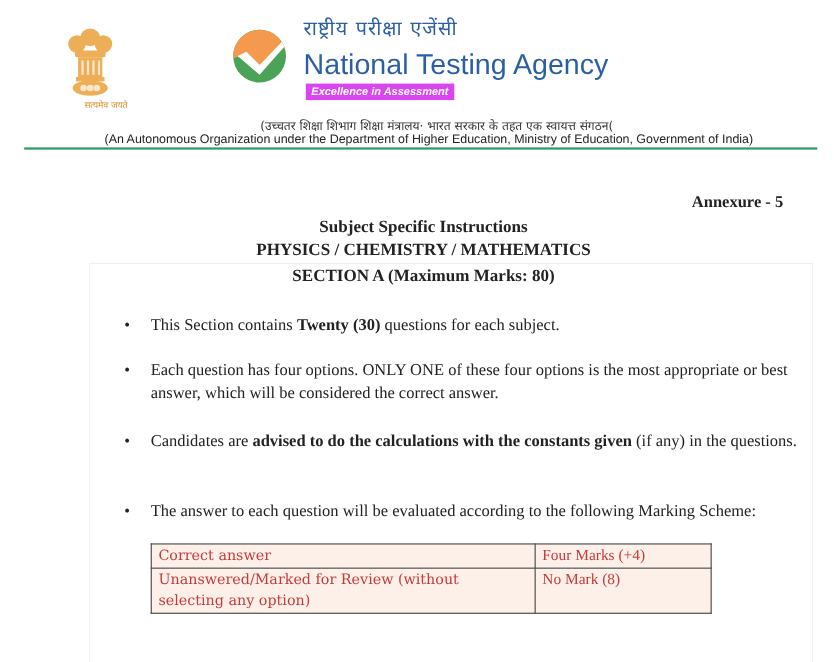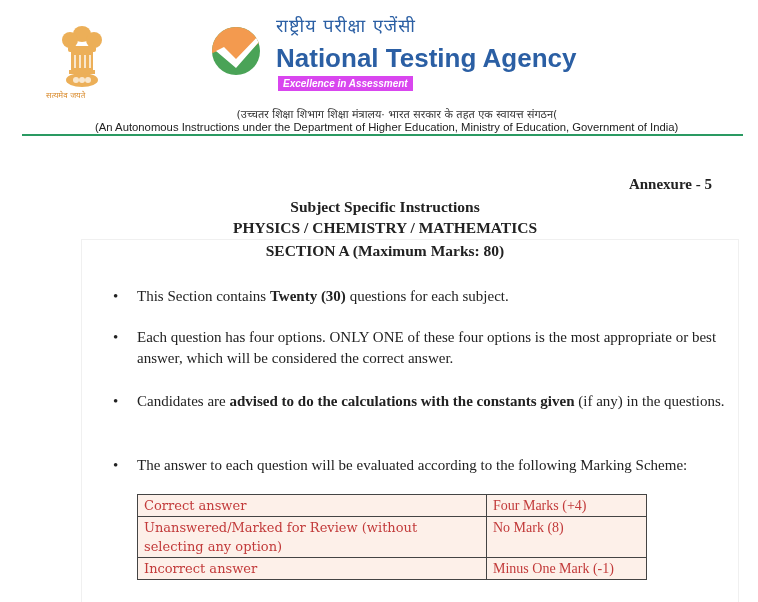--- a/index.html
+++ b/index.html
@@ -1,23 +1,23 @@
 <!DOCTYPE html>
 <html><head>
   <meta charset="utf-8">
   <style>
     html, body { margin: 0; padding: 0; background: #ffffff; }
     body { width: 758px; height: 602px; position: relative; overflow: hidden; font-family: "Liberation Serif", serif; color: #1a1a1a; }
 
     .emblem { position: absolute; left: 52px; top: 22px; width: 60px; height: 80px; }
-    .emblem-motto { position: absolute; left: 46px; top: 89px; width: 70px; text-align: left; font-family: "DejaVu Sans", sans-serif; font-size: 8px; color: #d98a2b; }
+    .emblem-motto { position: absolute; left: 46px; top: 89px; width: 70px; text-align: right; font-family: "DejaVu Sans", sans-serif; font-size: 8px; color: #d98a2b; }
 
     .nta-logo { position: absolute; left: 210px; top: 26px; width: 54px; height: 50px; }
     .nta-hindi { position: absolute; left: 276px; top: 13px; font-family: "DejaVu Sans", sans-serif; font-size: 18px; color: #2b5fa4; letter-spacing: 1px; white-space: nowrap; }
-    .nta-english { position: absolute; left: 276px; top: 43px; font-family: "Liberation Sans", sans-serif; font-weight: bold; font-size: 26px; color: #2b5fa4; white-space: nowrap; }
+    .nta-english { position: absolute; left: 276px; top: 43px; font-family: "Liberation Sans", sans-serif; font-weight: normal; font-size: 26px; color: #2b5fa4; white-space: nowrap; }
     .nta-tagline { position: absolute; left: 278px; top: 76px; background: #d946ef; color: #ffffff; font-family: "Liberation Sans", sans-serif; font-weight: bold; font-style: italic; font-size: 10px; padding: 1px 5px; line-height: 13px; white-space: nowrap; }
 
     .sub-hindi { position: absolute; left: 0; width: 758px; top: 106px; text-align: center; font-family: "DejaVu Sans", sans-serif; font-size: 11px; color: #333; white-space: nowrap; padding-left: 36px; box-sizing: border-box; }
     .sub-english { position: absolute; left: 95px; top: 121px; font-family: "Liberation Sans", sans-serif; font-size: 11.3px; color: #222; white-space: nowrap; }
     .header-rule { position: absolute; left: 22px; top: 134px; width: 721px; height: 2px; background: #2a9a62; }
 
     .annexure { position: absolute; right: 46px; top: 176px; font-weight: bold; font-size: 15px; color: #222; }
     .title { position: absolute; left: 0; width: 770px; text-align: center; font-weight: bold; font-size: 15.5px; color: #222; }
     .title.t1 { top: 198px; }
     .title.t2 { top: 219px; }
@@ -77,21 +77,21 @@
       <path d="M0 0 H54 V12 L26 38 L10 24 L0 28 Z" fill="#f39a4f"></path>
       <path d="M6 25 L14 21 L26 33 L52 6 L54 10 L26 42 Z" fill="#ffffff"></path>
     </g>
   </svg>
 </div>
 <div class="nta-hindi">राष्ट्रीय परीक्षा एजेंसी</div>
 <div class="nta-english">National Testing Agency</div>
 <div class="nta-tagline">Excellence in Assessment</div>
 
 <div class="sub-hindi">(उच्चतर शिक्षा शिभाग शिक्षा मंत्रालय· भारत सरकार के तहत एक स्वायत्त संगठन(</div>
-<div class="sub-english">(An Autonomous Instructions under the Department of Higher Education, Ministry of Education, Government of India)</div>
+<div class="sub-english">(An Autonomous Organization under the Department of Higher Education, Ministry of Education, Government of India)</div>
 <div class="header-rule"></div>
 
 <div class="annexure">Annexure - 5</div>
 <div class="title t1">Subject Specific Instructions</div>
 <div class="title t2">PHYSICS / CHEMISTRY / MATHEMATICS</div>
 <div class="content-frame"></div>
 <div class="title t3">SECTION A (Maximum Marks: 80)</div>
 
 <ul class="bullets">
   <li class="b1">
@@ -115,18 +115,14 @@
 <table class="marking-table">
   <tbody>
       <tr>
     <td class="c1">Correct answer</td>
     <td class="c2">Four Marks (+4)</td>
   </tr>
   <tr>
     <td class="c1">Unanswered/Marked for Review (without selecting any option)</td>
     <td class="c2">No Mark (8)</td>
   </tr>
-  <tr>
-    <td class="c1">Incorrect answer</td>
-    <td class="c2">Minus One Mark (-1)</td>
-  </tr>
 </tbody>
   </table>
 
 </body></html>

